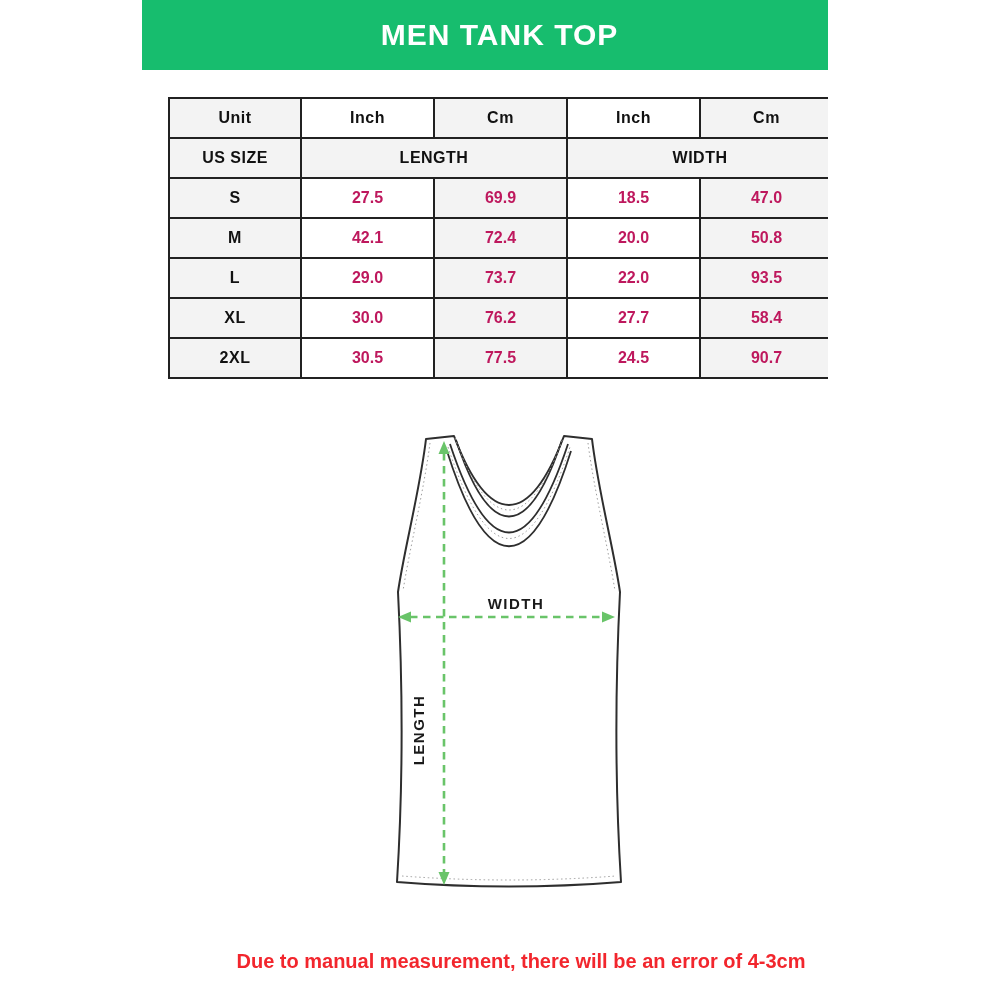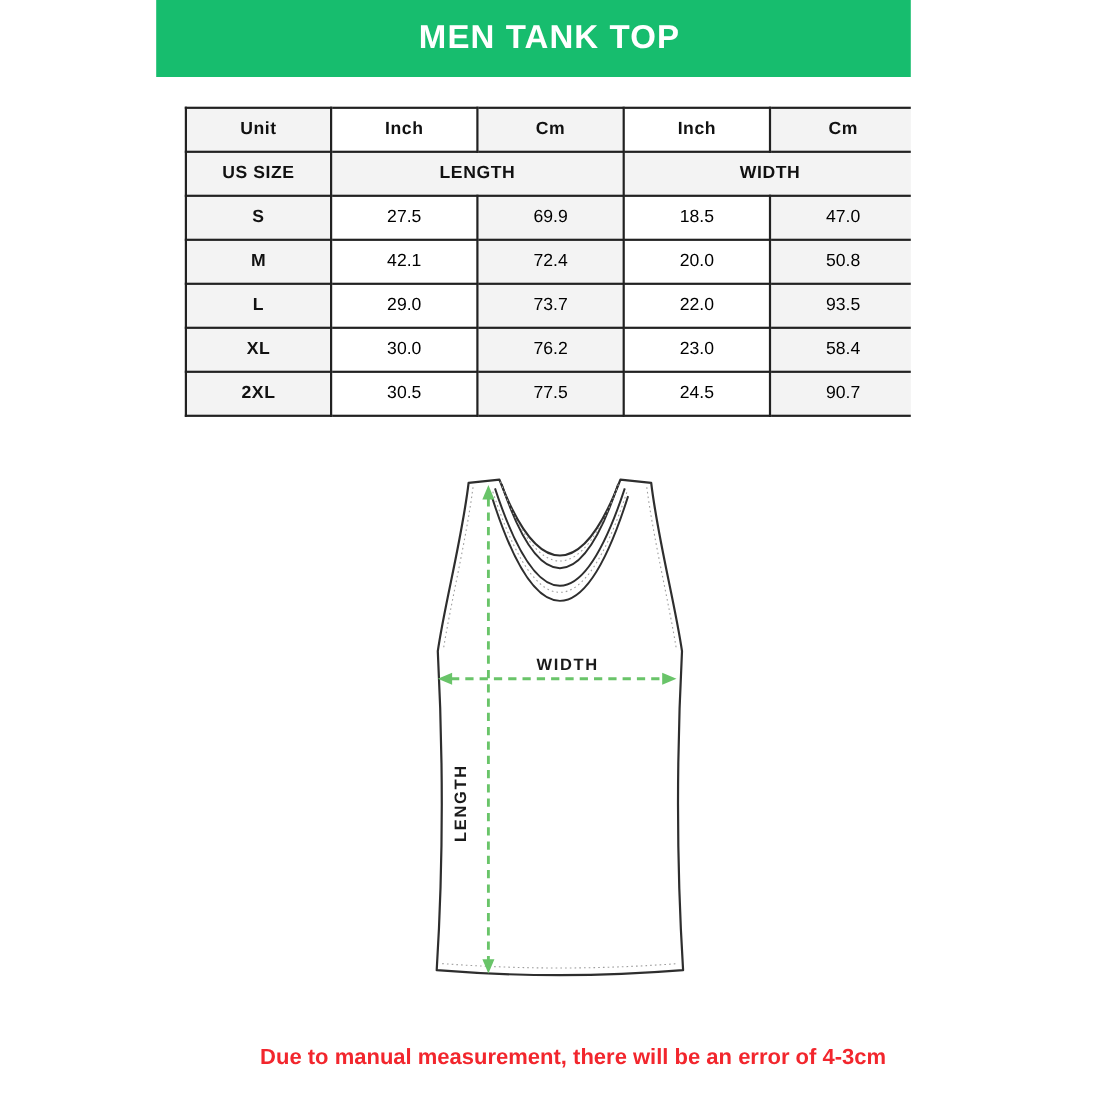--- a/index.html
+++ b/index.html
@@ -26,21 +26,21 @@
     color:#ffffff;font-size:30px;font-weight:bold;letter-spacing:1px;
   }
   .size-table{
     position:absolute;left:168px;top:97px;width:665px;
     border-collapse:collapse;table-layout:fixed;
   }
   .size-table col.c1{width:133px;}
   .size-table td{
     border:2px solid var(--border_dark);
     height:40px;text-align:center;vertical-align:middle;
-    font-size:16px;color:#000000;background:#ffffff;
+    font-size:16px;color:#be185d;background:#ffffff;font-weight:bold;
   }
   .size-table td.gray{background:var(--cell_gray);}
   .size-table td.b{font-weight:bold;letter-spacing:0.5px;color:#111;}
   .tank-svg{position:absolute;left:360px;top:420px;width:300px;height:500px;}
   .body-outline{fill:#ffffff;stroke:var(--outline);stroke-width:2;stroke-linejoin:round;}
   .band{fill:none;stroke:var(--outline);stroke-width:1.8;}
   .stitch{fill:none;stroke:var(--stitch_gray);stroke-width:1;stroke-dasharray:1.5 2.8;}
   .g-dash{fill:none;stroke:var(--arrow_green);stroke-width:2.6;stroke-dasharray:7.5 5.5;}
   .g-head{fill:var(--arrow_green);stroke:none;}
   .dim-label{
@@ -100,21 +100,21 @@
         <td class="gray b">L</td>
         <td>29.0</td>
         <td class="gray">73.7</td>
         <td>22.0</td>
         <td class="gray">93.5</td>
       </tr>
       <tr>
         <td class="gray b">XL</td>
         <td>30.0</td>
         <td class="gray">76.2</td>
-        <td>23.0</td>
+        <td>27.7</td>
         <td class="gray">58.4</td>
       </tr>
       <tr>
         <td class="gray b">2XL</td>
         <td>30.5</td>
         <td class="gray">77.5</td>
         <td>24.5</td>
         <td class="gray">90.7</td>
       </tr>
     </tbody>

